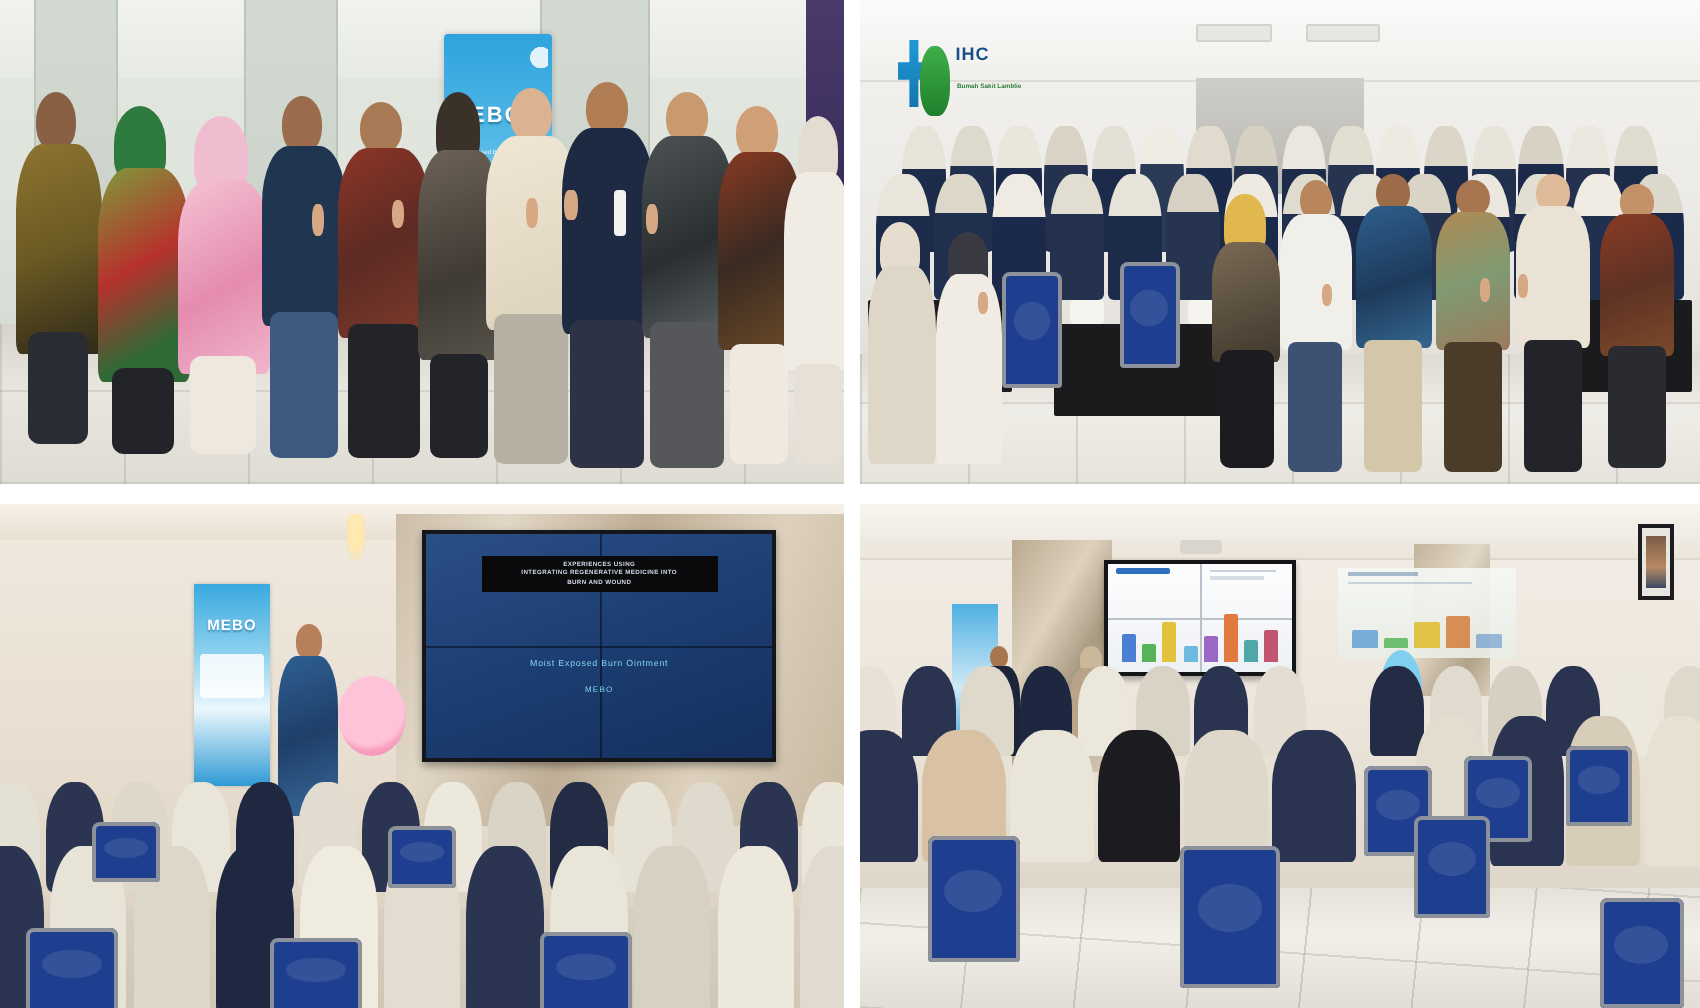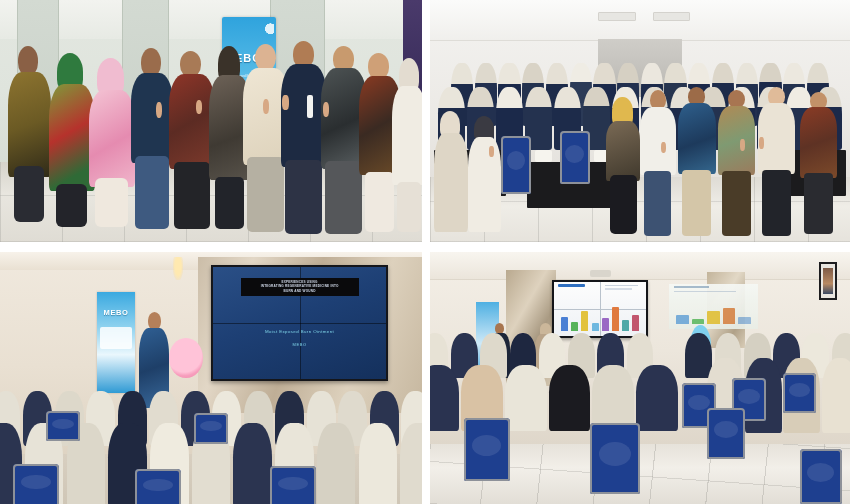--- a/index.html
+++ b/index.html
@@ -378,20 +378,26 @@
 
   <div class="photo p-tr">
     <div class="scene">
       <div class="tr-wall"></div>
       <div class="tr-ceiling"></div>
       <div class="tr-vent" style="left:40%"></div>
       <div class="tr-vent" style="left:53%"></div>
       <div class="tr-corridor"></div>
       <div class="tr-floor"></div>
 
+      <div class="ihc">
+        <div class="mark1"></div>
+        <div class="mark2"></div>
+        <div class="word">IHC</div>
+        <div class="sub">Bumah Sakit Lamblie</div>
+      </div>
 
       <div style="position:absolute;left:5%;top:26%;right:5%;height:26%;display:flex;gap:.4%">
         <div style="flex:1;background:linear-gradient(180deg,#e7e3d8 0 34%,#1d2b4a 34% 100%);border-radius:40% 40% 3px 3px"></div>
         <div style="flex:1;background:linear-gradient(180deg,#ded9cd 0 32%,#22304f 32% 100%);border-radius:40% 40% 3px 3px"></div>
         <div style="flex:1;background:linear-gradient(180deg,#eae6dc 0 33%,#1b294a 33% 100%);border-radius:40% 40% 3px 3px"></div>
         <div style="flex:1;background:linear-gradient(180deg,#d9d3c6 0 31%,#24324f 31% 100%);border-radius:40% 40% 3px 3px"></div>
         <div style="flex:1;background:linear-gradient(180deg,#e5e0d5 0 34%,#1d2b4a 34% 100%);border-radius:40% 40% 3px 3px"></div>
         <div style="flex:1;background:linear-gradient(180deg,#efece4 0 30%,#2b3a57 30% 100%);border-radius:40% 40% 3px 3px"></div>
         <div style="flex:1;background:linear-gradient(180deg,#e1dbcf 0 33%,#1b294a 33% 100%);border-radius:40% 40% 3px 3px"></div>
         <div style="flex:1;background:linear-gradient(180deg,#d6d0c3 0 32%,#22304f 32% 100%);border-radius:40% 40% 3px 3px"></div>

